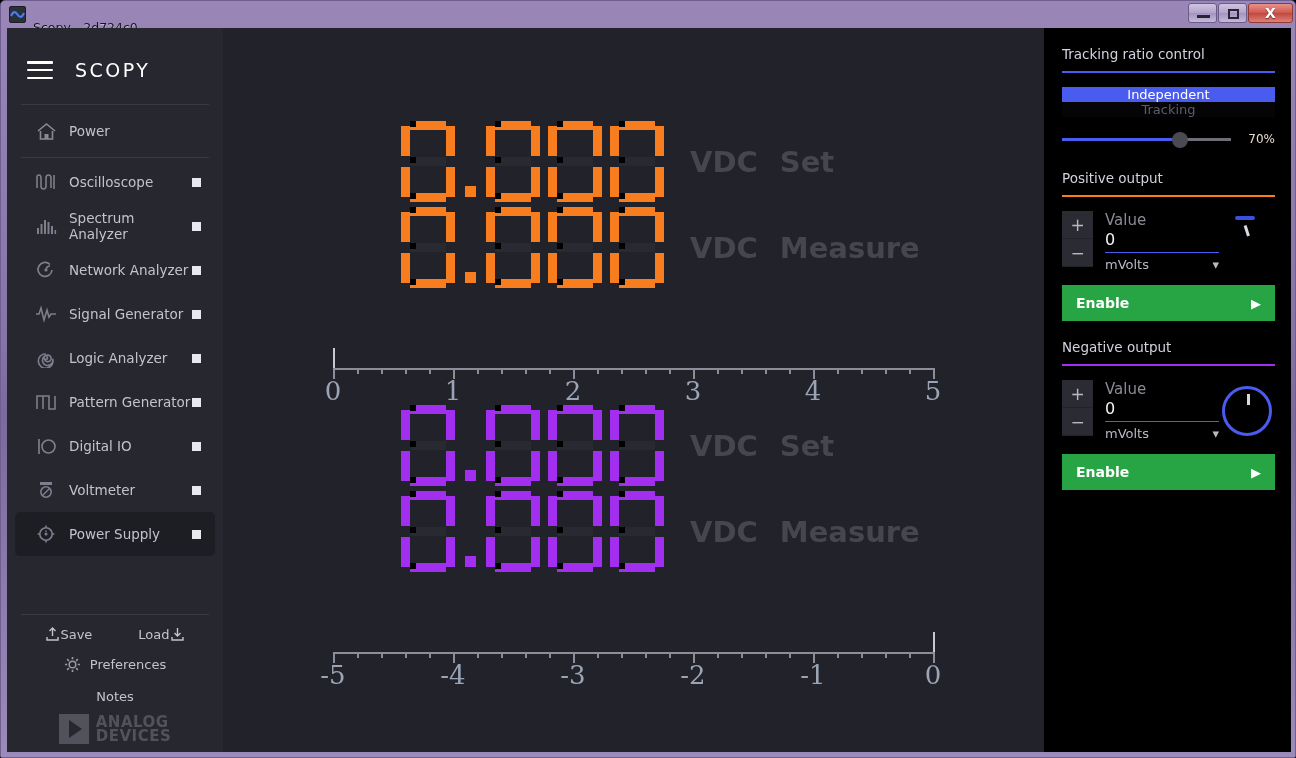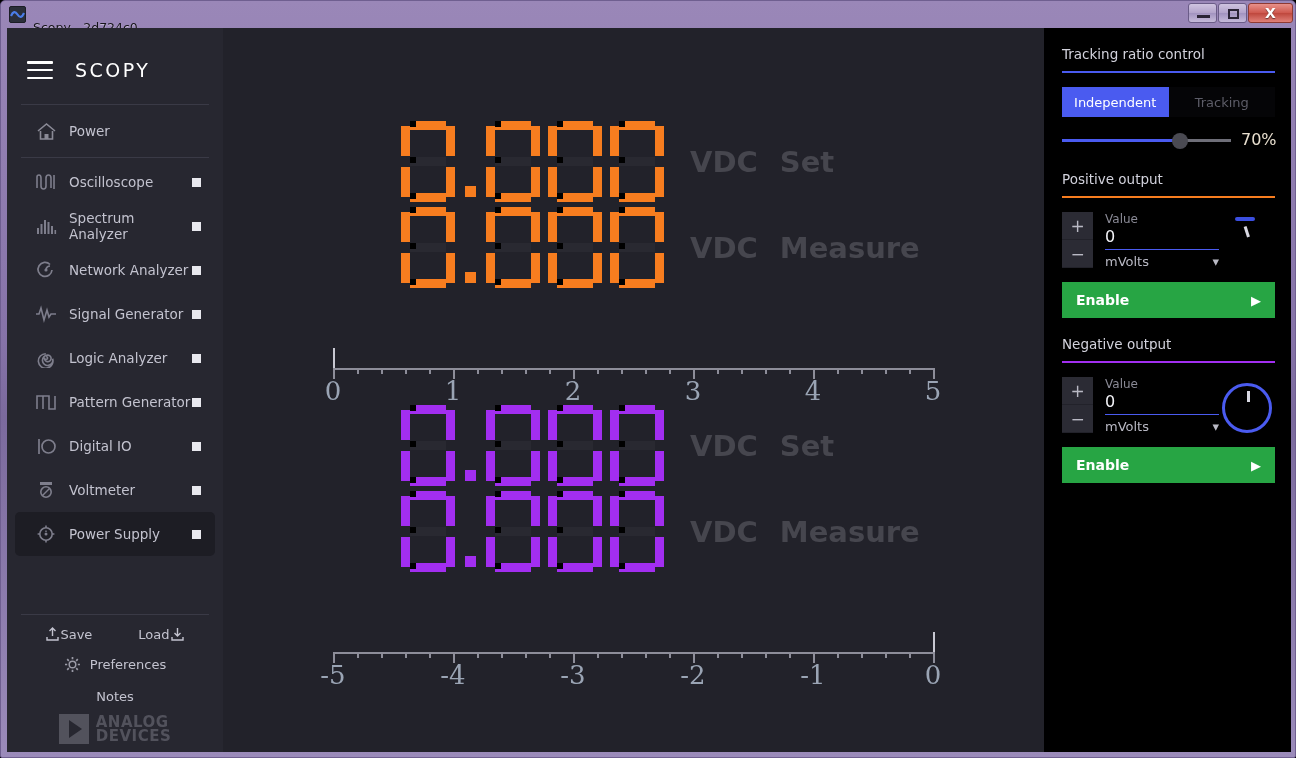--- a/index.html
+++ b/index.html
@@ -159,45 +159,45 @@
   
   .right {
     width: 247px; flex: 0 0 247px;
     background: #000000;
     padding: 18px 16px 0 18px;
     position: relative;
   }
   .sect-title { color: #d2d2dc; font-size: 13.5px; margin-bottom: 9px; }
   .rule { height: 2px; width: 100%; margin-bottom: 14px; }
 
-  .seg-btns { display: flex; height: 30px; margin-bottom: 13px; }
+  .seg-btns { display: flex; height: 30px; margin-bottom: 13px; flex-direction: column; }
   .seg-btn {
     flex: 1; display: flex; align-items: center; justify-content: center;
     font-size: 13px; cursor: pointer;
   }
   .seg-btn.on { background: #4a5bf0; color: #fff; }
   .seg-btn.off { background: #050507; color: #5d5d68; }
 
   .slider-row { display:flex; align-items:center; gap:10px; margin-bottom: 22px;}
   .slider { position: relative; flex: 1; height: 18px; }
   .slider .track { position:absolute; left:0; top:8px; width:100%; height:3px; background:#6e6e78; }
   .slider .fill { position:absolute; left:0; top:8px; height:3px; background:#4a5bf0; }
   .slider .knob { position:absolute; top:2px; width:16px;height:16px;border-radius:50%;background:#4a4a52; transform:translateX(-50%); }
-  .slider-val { color:#e8dfcf; font-size:16px; width:34px; text-align:right;}
+  .slider-val { color:#e8dfcf; font-size:12px; width:34px; text-align:right;}
 
   .ctl-row { display: flex; align-items: flex-start; margin-bottom: 13px; }
   .spin { width: 31px; flex:0 0 31px; }
   .spin div {
     width: 31px; height: 28px; background: #2b2b34;
     color: #b9b9c4; font-size: 17px;
     display:flex; align-items:center; justify-content:center;
     cursor: pointer; border-bottom: 1px solid #22222a;
   }
   .field { flex: 1; padding-left: 12px; }
-  .field .cap { color: #8a8a96; font-size: 12px; }
+  .field .cap { color: #8a8a96; font-size: 15px; }
   .field .val {
     color: #f2f2f7; font-size: 16px; padding: 1px 0 3px 0;
     border-bottom: 1.5px solid #4a5bf0;
   }
   .unit-row { display:flex; align-items:center; justify-content:space-between; padding-top: 4px; cursor:pointer;}
   .unit-row span { color:#b9b9c4; font-size: 13px; }
   .chev { color:#9a9aa6; font-size: 11px; }
 
   .knobwrap { width:56px; flex:0 0 56px; display:flex; align-items:center; justify-content:center; padding-top: 6px;}
   .knob2 { position: relative; width: 50px; height: 50px; border-radius: 50%; }

